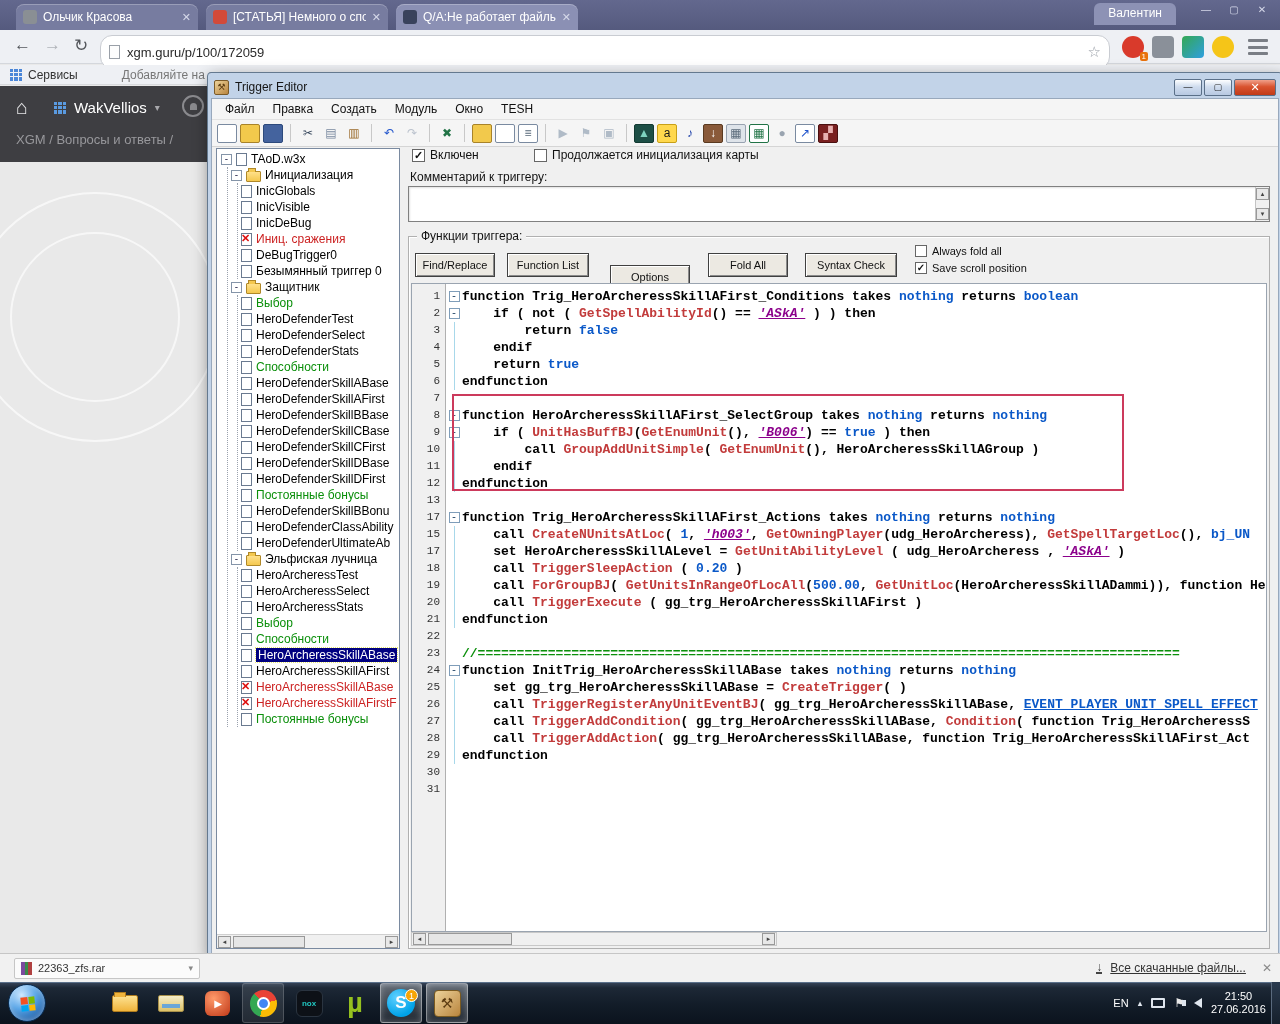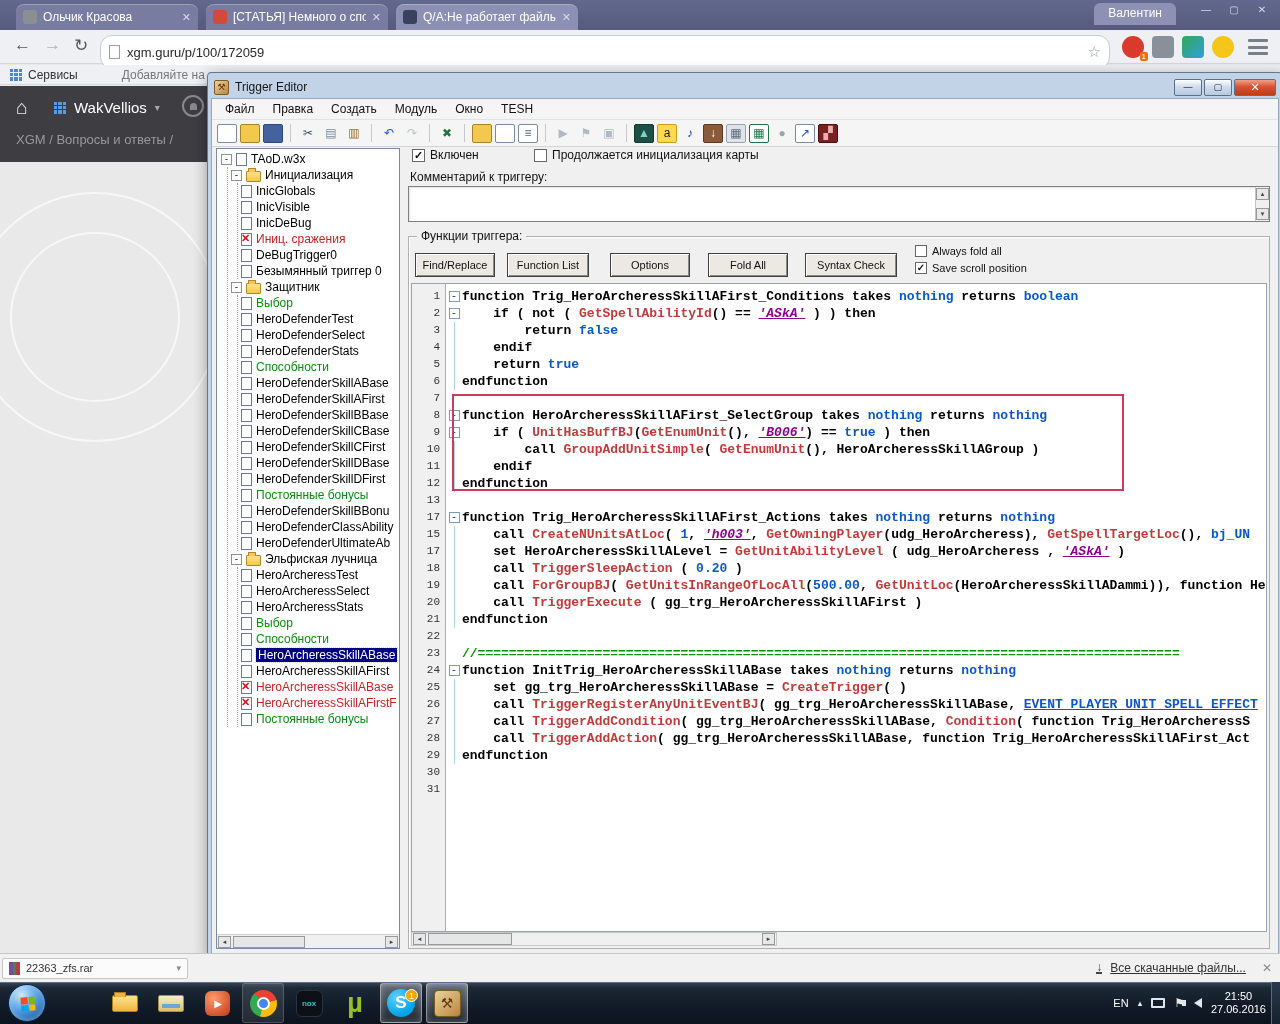--- a/index.html
+++ b/index.html
@@ -106,21 +106,21 @@
 .sg-t{color:var(--ty)}
 .sg-n{color:var(--na)}
 .sg-s{color:var(--st);font-style:italic;text-decoration:underline}
 .sg-c{color:var(--cm)}
 .sg-u{color:var(--ty);text-decoration:underline}
 .hl-rect{position:absolute;left:40px;top:110px;width:672px;height:97px;border:2px solid var(--hl);pointer-events:none}
 .code-hscroll{position:absolute;left:2px;bottom:2px;width:366px;height:14px;background:#f0f0f0;border:1px solid #c8c8c8;display:flex;align-items:center;padding:0 1px}
 
 
 .downloads-bar{position:absolute;left:0;top:953px;width:1280px;height:29px;background:#f1f1f1;border-top:1px solid #c6c6c6;z-index:8;display:flex;align-items:center}
-.dl-item{margin-left:2px;width:186px;height:21px;background:#fbfbfb;border:1px solid #c6c6c6;border-radius:2px;display:flex;align-items:center;gap:6px;padding:0 6px;font-size:11px;color:#333}
+.dl-item{margin-left:14px;width:186px;height:21px;background:#fbfbfb;border:1px solid #c6c6c6;border-radius:2px;display:flex;align-items:center;gap:6px;padding:0 6px;font-size:11px;color:#333}
 .rar-ico{width:11px;height:13px;display:flex;flex:none}
 .rar-ico i{flex:1}
 .dl-caret{margin-left:auto;color:#888;font-size:9px}
 .dl-right{margin-left:auto;display:flex;align-items:center;gap:8px;margin-right:8px;font-size:12px;color:#333}
 .dl-link{text-decoration:underline}
 .dl-close{color:#8a8a8a;font-size:12px;margin-left:8px}
 .dl-arrow{font-weight:bold;color:#444;border-bottom:2px solid #444;line-height:10px;font-size:12px}
 
 
 .taskbar{position:absolute;left:0;top:982px;width:1280px;height:42px;background:linear-gradient(180deg,#39475c 0%,#1d2836 14%,#121c28 55%,#0b131d 100%);z-index:10;box-shadow:inset 0 1px 0 #5a708a}
@@ -483,21 +483,21 @@
         <span class="comment-scroll">
           <span class="sb-btn">▴</span>
           <span class="sb-btn">▾</span>
         </span>
       </div>
 
       <div class="funcs-group">
         <span class="funcs-label">Функции триггера:</span>
         <span class="btn95" style="left:6px;top:16px;width:80px">Find/Replace</span>
         <span class="btn95" style="left:98px;top:16px;width:82px">Function List</span>
-        <span class="btn95" style="left:201px;top:16px;width:80px">Options</span>
+        <span class="btn95" style="left:201px;top:28px;width:80px">Options</span>
         <span class="btn95" style="left:299px;top:16px;width:80px">Fold All</span>
         <span class="btn95" style="left:396px;top:16px;width:92px">Syntax Check</span>
 
         <span class="small-cb" style="left:506px;top:8px">
           <span class="cb"></span>
           <span class="cb-lbl">Always fold all</span>
         </span>
         <span class="small-cb" style="left:506px;top:25px">
           <span class="cb">✓</span>
           <span class="cb-lbl">Save scroll position</span>

